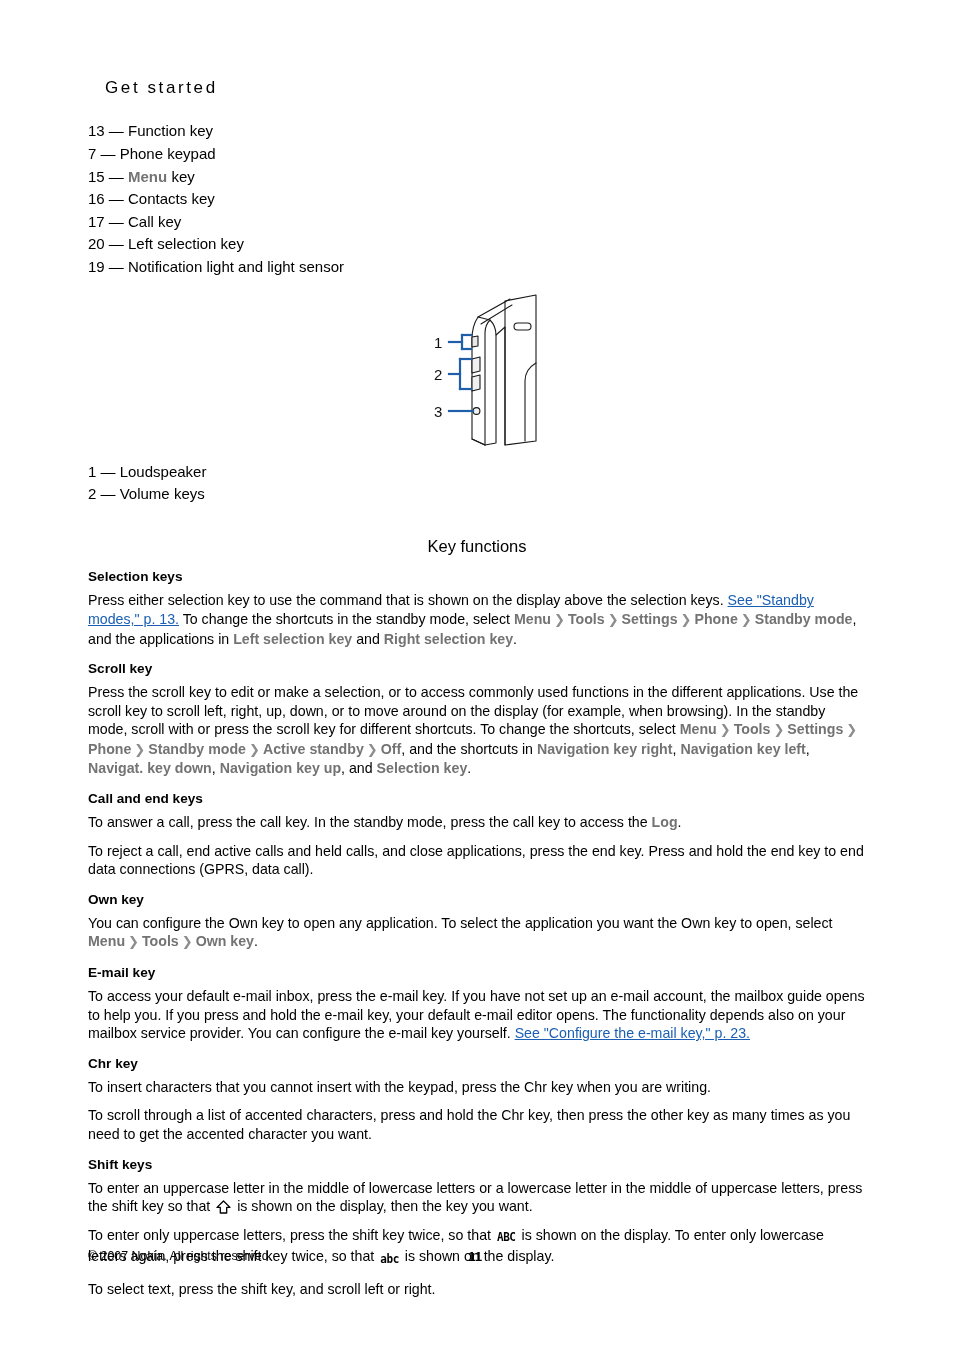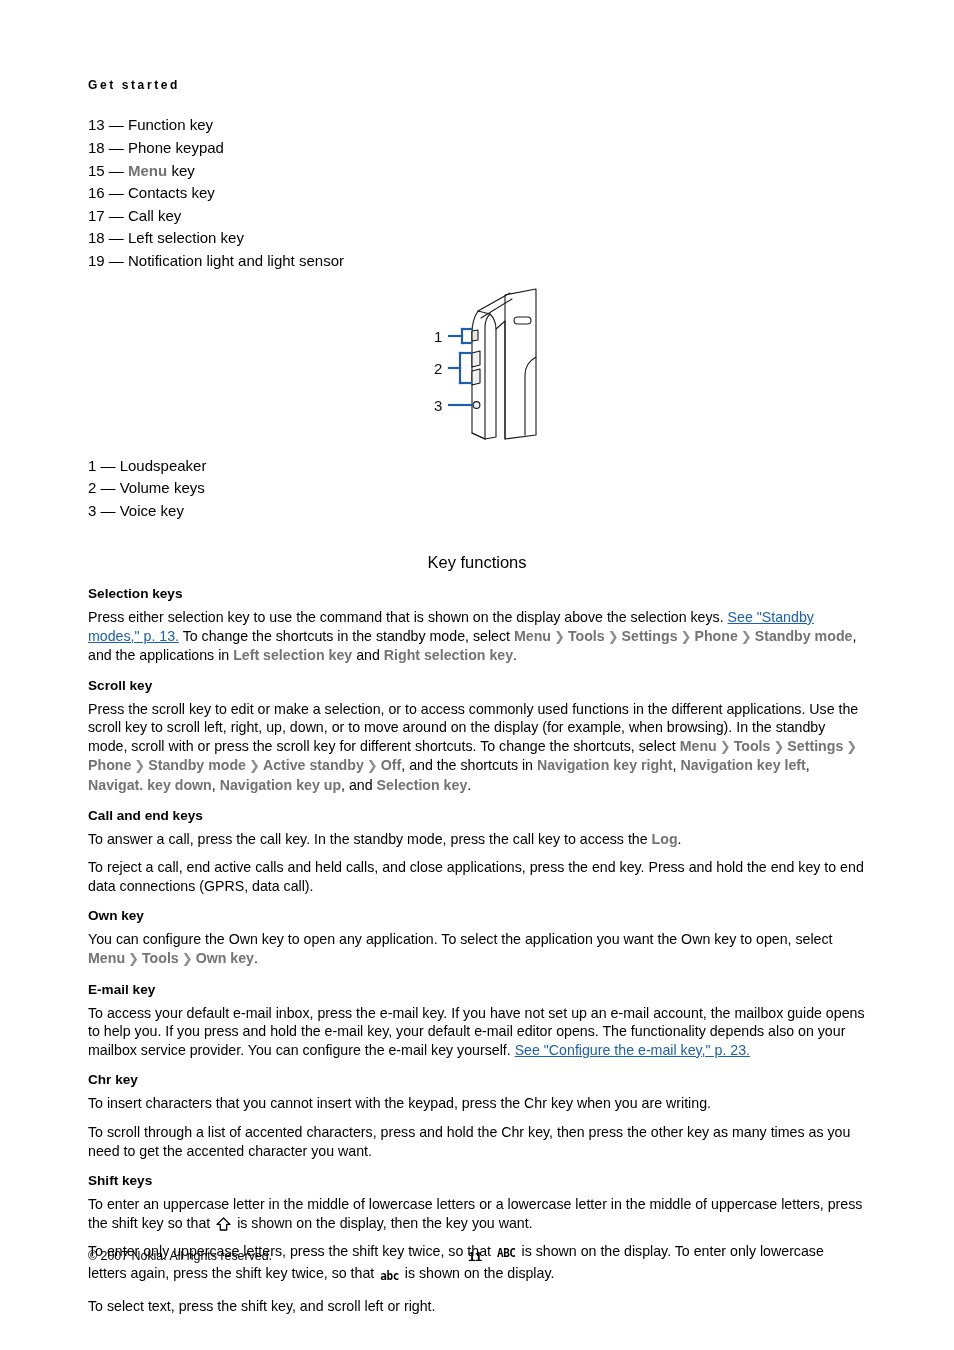--- a/index.html
+++ b/index.html
@@ -25,25 +25,25 @@
   }
   .content {
     position: absolute;
     left: 88px;
     top: 78px;
     width: 778px;
   }
 
   
   .running-head {
-    font-size: 12px;
-    font-weight: bold;
+    font-size: 17px;
+    font-weight: normal;
     letter-spacing: 2.6px;
     color: #000;
-    margin: 0 0 22px 0;
+    margin: 0 0 22px 17px;
     line-height: 1.2;
   }
 
   
   .legend {
     list-style: none;
     margin: 0;
     padding: 0;
     font-size: 15px;
     line-height: 22.6px;
@@ -152,25 +152,25 @@
 <body>
 
 <div class="page">
 
   <div class="content">
 
     <div class="running-head">Get started</div>
 
     <ul class="legend top">
       <li><span>13 — Function key</span></li>
-      <li><span>18 — Phone keypad</span></li>
+      <li><span>7 — Phone keypad</span></li>
       <li><span>15 —</span> <span class="ui">Menu</span> <span>key</span></li>
       <li><span>16 — Contacts key</span></li>
       <li><span>17 — Call key</span></li>
-      <li><span>18 — Left selection key</span></li>
+      <li><span>20 — Left selection key</span></li>
       <li><span>19 — Notification light and light sensor</span></li>
     </ul>
 
     <div class="figure">
       <div class="art">
         <svg width="120" height="158" viewBox="0 0 120 158">
           <g fill="none" stroke="#1a1a1a" stroke-width="1.1" stroke-linejoin="round" stroke-linecap="round">
 
             <path d="M73 8 L104 2 L104 148 L73 152 Z"></path>
 
@@ -215,21 +215,20 @@
           <text x="2" y="55" font-family="Liberation Sans, sans-serif" font-size="15" fill="#111">1</text>
           <text x="2" y="87" font-family="Liberation Sans, sans-serif" font-size="15" fill="#111">2</text>
           <text x="2" y="124" font-family="Liberation Sans, sans-serif" font-size="15" fill="#111">3</text>
         </svg>
       </div>
     </div>
 
     <ul class="legend">
       <li><span>1 — Loudspeaker</span></li>
       <li><span>2 — Volume keys</span></li>
-      <li><span>3 — Voice key</span></li>
     </ul>
 
     <h2 class="sect">Key functions</h2>
 
     <h3 class="sub tight">Selection keys</h3>
 
     <p class="body"><span>Press either selection key to use the command that is shown on the display above the selection keys. </span><a class="xref" href="#">See "Standby modes," p. 13.</a><span> To change the shortcuts in the standby mode, select </span><span class="ui">Menu</span><span class="sep">❯</span><span class="ui">Tools</span><span class="sep">❯</span><span class="ui">Settings</span><span class="sep">❯</span><span class="ui">Phone</span><span class="sep">❯</span><span class="ui">Standby mode</span><span>, and the applications in </span><span class="ui">Left selection key</span><span> and </span><span class="ui">Right selection key</span><span>.</span></p>
 
     <h3 class="sub">Scroll key</h3>
 

